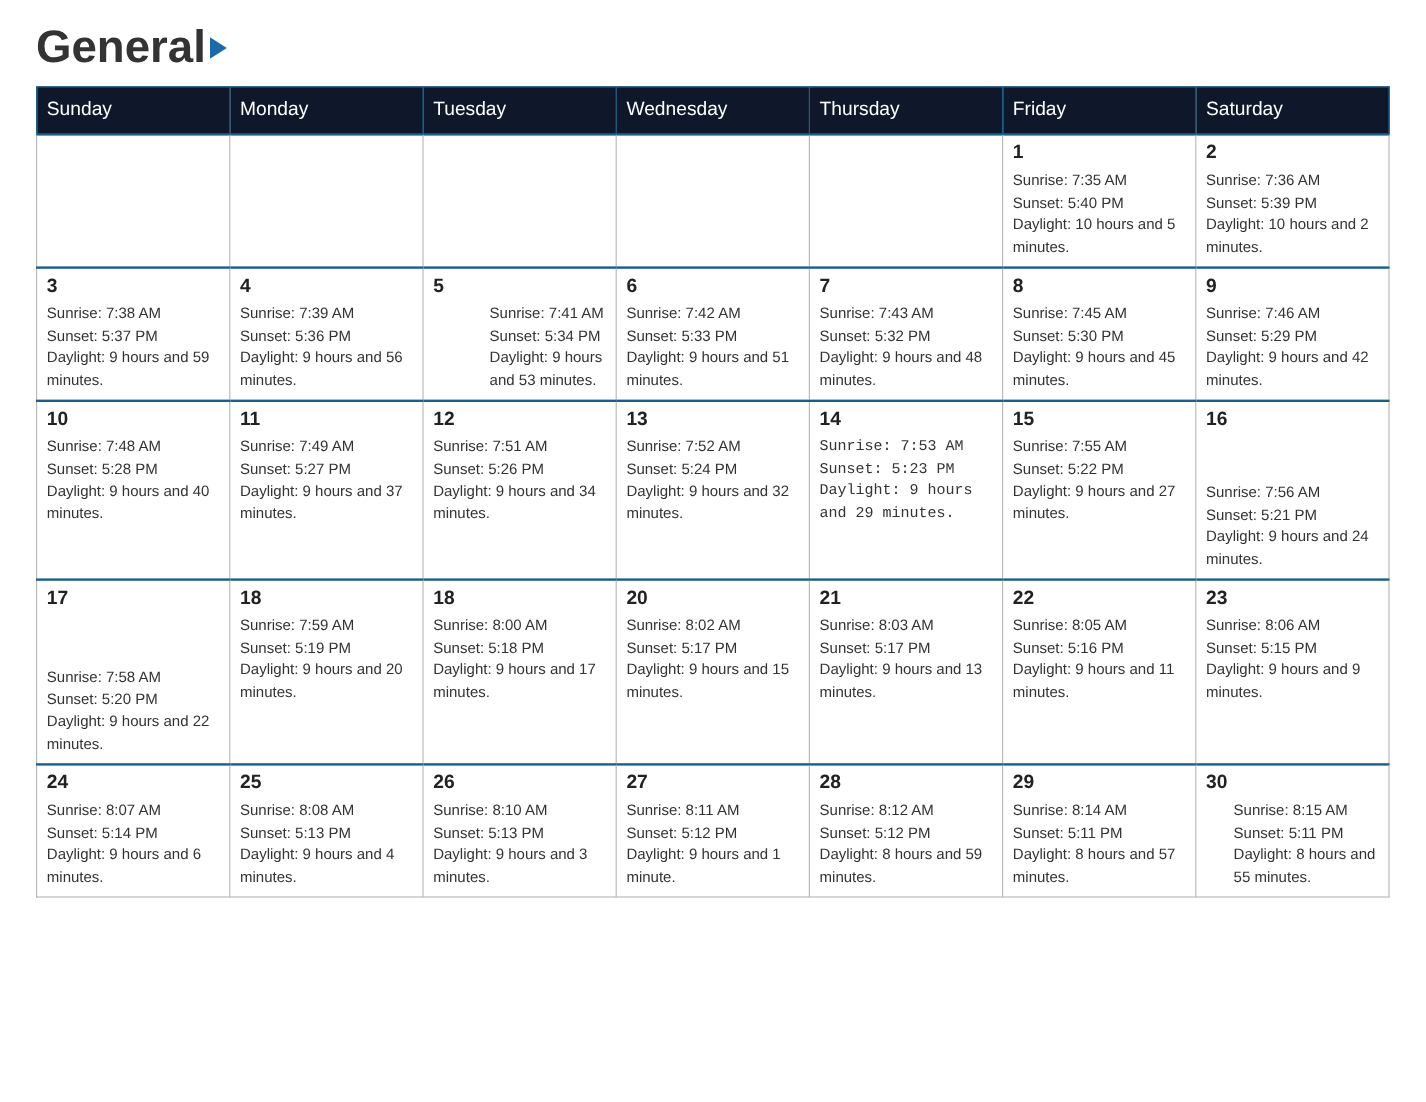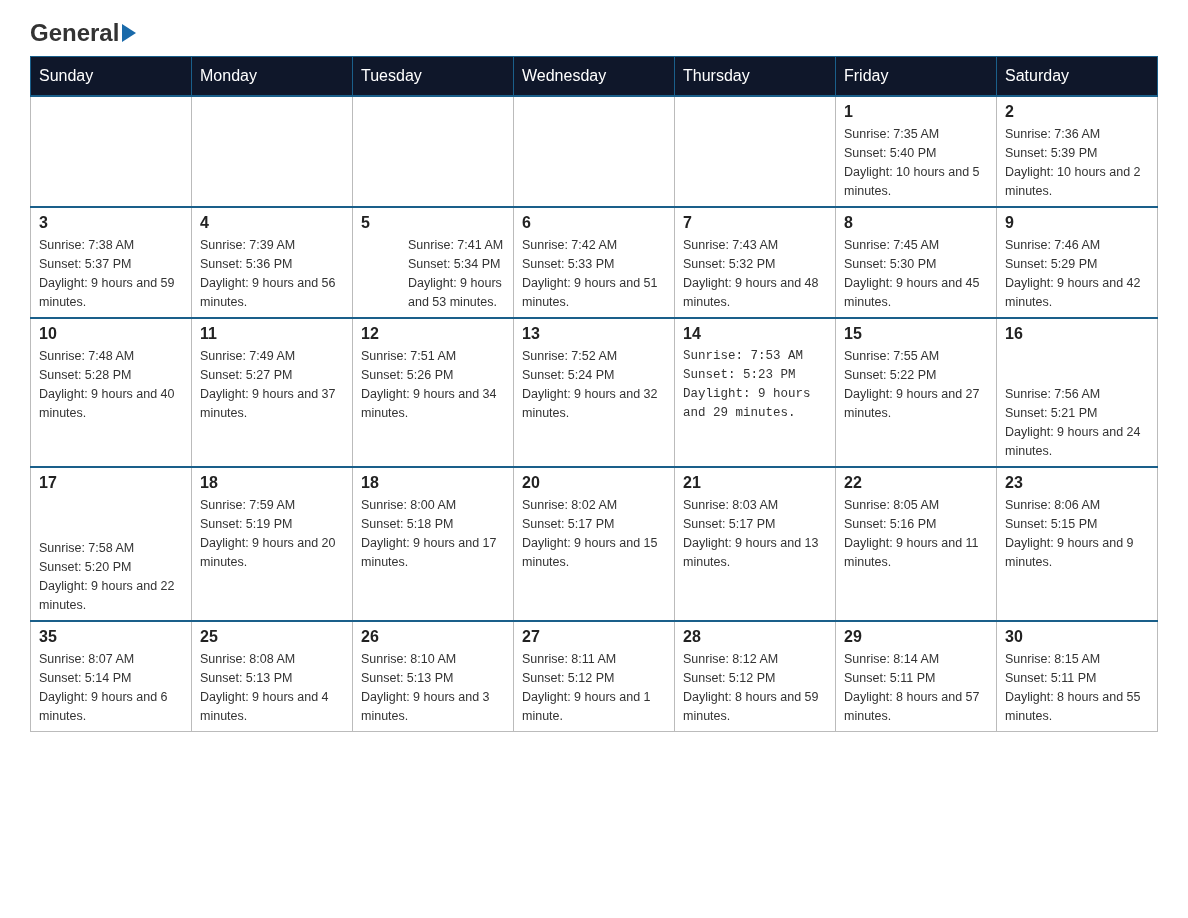--- a/index.html
+++ b/index.html
@@ -74,21 +74,21 @@
       align-items: flex-end;
       gap: 0;
     }
   </style>
 </head>
 <body>
 
 <div class="header">
   <div class="logo-container">
     <div>
-      <div style="font-size:24px; font-weight:bold; color:#333; line-height:1.1;">
+      <div style="font-size:38px; font-weight:bold; color:#333; line-height:1.1;">
         <span>General</span><span style="display:inline-block; width:0; height:0; border-top: 9px solid transparent; border-bottom: 9px solid transparent; border-left: 14px solid #1a6aaa; margin-left:3px; vertical-align:middle; margin-bottom:4px;"></span>
       </div>
       <div style="font-size:30px; font-weight:bold; color:#1a6aaa; line-height:1.1;"></div>
     </div>
   </div>
   <div class="title-block">
     <div class="month-title"></div>
     <div class="location-title"></div>
   </div>
 </div>
@@ -252,21 +252,21 @@
         </td>
         <td>
           <span class="day-num">23</span>
           <div class="day-info" style="white-space: pre-line;">Sunrise: 8:06 AM
 Sunset: 5:15 PM
 Daylight: 9 hours and 9 minutes.</div>
         </td>
       </tr>
       <tr>
         <td>
-          <span class="day-num">35</span>
+          <span class="day-num">24</span>
           <div class="day-info" style="white-space: pre-line;">Sunrise: 8:07 AM
 Sunset: 5:14 PM
 Daylight: 9 hours and 6 minutes.</div>
         </td>
         <td>
           <span class="day-num">25</span>
           <div class="day-info" style="white-space: pre-line;">Sunrise: 8:08 AM
 Sunset: 5:13 PM
 Daylight: 9 hours and 4 minutes.</div>
         </td>
@@ -289,19 +289,19 @@
 Daylight: 8 hours and 59 minutes.</div>
         </td>
         <td>
           <span class="day-num">29</span>
           <div class="day-info" style="white-space: pre-line;">Sunrise: 8:14 AM
 Sunset: 5:11 PM
 Daylight: 8 hours and 57 minutes.</div>
         </td>
         <td>
           <span class="day-num">30</span>
-          <div class="day-info" style="white-space: pre-line;">Sunrise: 8:15 AM
+          <div class="day-info" style="white-space: pre-line; margin-left: 23px;">Sunrise: 8:15 AM
 Sunset: 5:11 PM
 Daylight: 8 hours and 55 minutes.</div>
         </td>
       </tr>
     </tbody>
 </table>
 
 </body></html>

